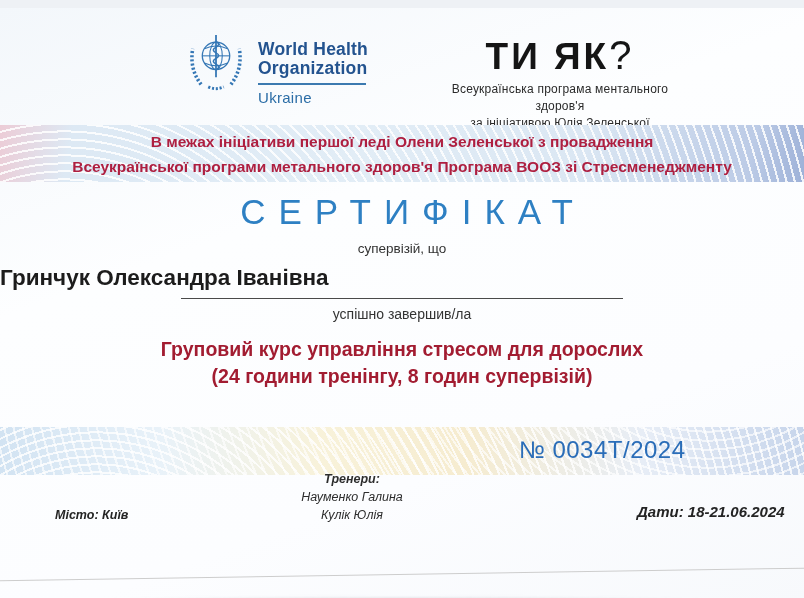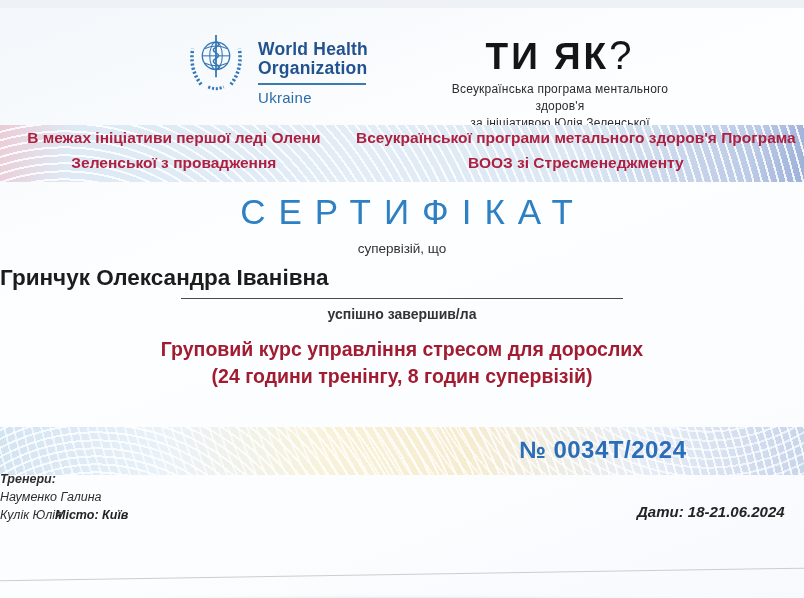--- a/index.html
+++ b/index.html
@@ -43,40 +43,40 @@
   }
   .tyyak-q{font-size:40px; font-weight:500;}
   .tyyak-sub{
     margin-top:4px; font-size:12px; line-height:1.4; color:#2a2a2a;
     letter-spacing:.2px;
   }
 
   
   .band1{
     position:absolute; left:0; top:117px; width:804px; height:57px;
-    display:flex; flex-direction:row; justify-content:center;
+    display:flex; flex-direction:column; justify-content:center;
     background:
       repeating-radial-gradient(circle at 8% 420%, rgba(255,255,255,.85) 0 2px, rgba(255,255,255,0) 2px 8px),
       linear-gradient(100deg, #ecccd6 0%, #dde9f4 9%, #e2edf6 45%, #dbe7f3 72%, #bccbe6 93%, #9db1d8 100%);
   }
   .initiative-line{
     text-align:center; font-size:15.5px; line-height:25px; font-weight:bold;
     color:#ae1f40;
   }
 
   .band2{
     position:absolute; left:0; top:419px; width:804px; height:48px;
     background:
       repeating-radial-gradient(circle at 12% 430%, rgba(255,255,255,.8) 0 2px, rgba(255,255,255,0) 2px 8px),
       repeating-radial-gradient(circle at 88% -330%, rgba(255,255,255,.65) 0 2px, rgba(255,255,255,0) 2px 9px),
       linear-gradient(90deg, #d2e3f2 0%, #e9f2f9 20%, #f8f2da 40%, #f6ecd0 58%, #e7edf6 80%, #c7d5eb 100%);
   }
   .cert-number{
     position:absolute; left:519px; top:428px;
-    font-size:24px; font-weight:bold; color:#2a6db8; letter-spacing:.5px;
+    font-size:24px; font-weight:normal; color:#2a6db8; letter-spacing:.5px;
   }
 
   
   .cert-title{
     position:absolute; left:0; top:184px; width:804px; text-align:center;
     font-size:35px; font-weight:400; color:#2e80c3;
     letter-spacing:13px; padding-left:22px; box-sizing:border-box;
   }
   .certifies{
     position:absolute; left:0; top:233px; width:804px; text-align:center;
@@ -86,30 +86,30 @@
     position:absolute; left:0; top:257px; width:804px; text-align:left;
     font-size:22.5px; font-weight:bold; color:#1c1c1c;
   }
   .name-underline{
     position:absolute; left:50%; top:290px; width:442px; height:0;
     transform:translateX(-50%);
     border-top:1.8px solid #4a4a4a;
   }
   .completed{
     position:absolute; left:0; top:298px; width:804px; text-align:center;
-    font-size:14px; color:#333;font-weight:bold;
+    font-size:14px; color:#333;
   }
   .course{
     position:absolute; left:0; top:328px; width:804px; text-align:center;
     font-size:19.5px; line-height:27px; font-weight:bold; color:#a21c31;
   }
 
   
   .trainers{
-    position:absolute; left:0; top:462px; width:704px; text-align:left;
+    position:absolute; left:0; top:462px; width:704px; text-align:center;
     font-size:12.5px; line-height:18px; font-style:italic; color:#2e2e2e;
   }
   .trainers .label{font-weight:bold;}
   .city{
     position:absolute; left:55px; top:500px;
     font-size:12.5px; font-style:italic; font-weight:bold; color:#242424;
   }
   .dates{
     position:absolute; left:637px; top:495px;
     font-size:15px; font-style:italic; font-weight:bold; color:#242424;

